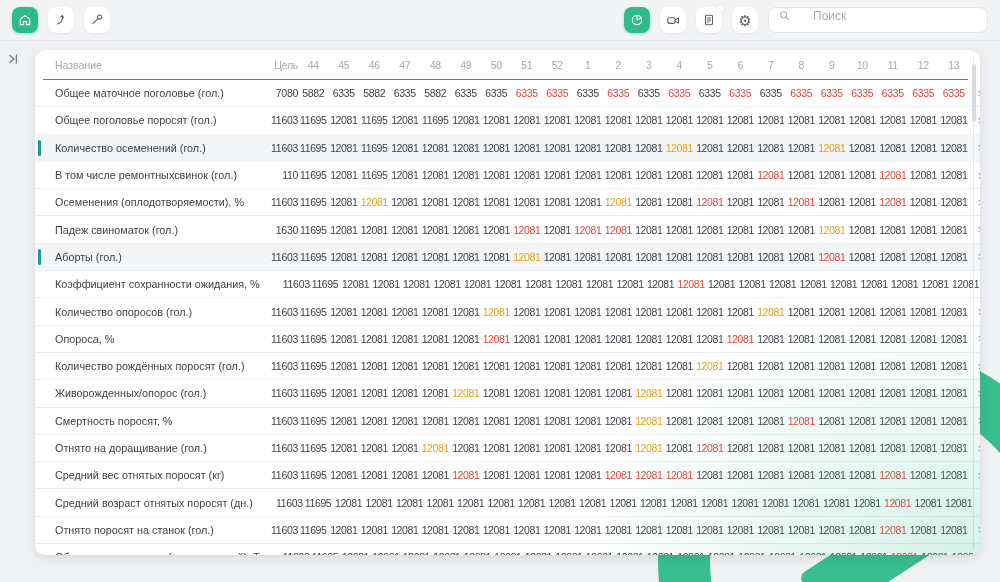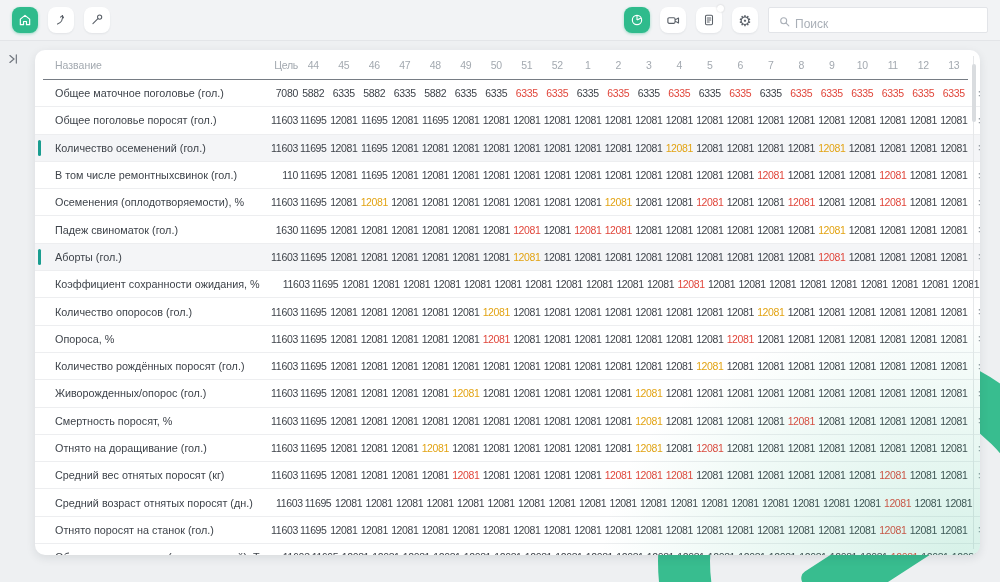--- a/index.html
+++ b/index.html
@@ -9,22 +9,22 @@
   .topbar{height:40px;background:#f2f3f5;border-bottom:1px solid #e3e5e8;
     display:flex;align-items:center;padding:0 12px;gap:10px;position:relative;z-index:4;}
   .tbtn{width:26px;height:26px;border-radius:8px;background:#fff;display:flex;
     align-items:center;justify-content:center;box-shadow:0 1px 2px rgba(40,50,60,.08);
     color:#5a6068;position:relative;cursor:pointer;flex:0 0 auto;}
   .tbtn.green{background:#2fbb8c;color:#fff;box-shadow:0 1px 3px rgba(47,187,140,.45);}
   .tbtn svg{display:block;}
   .tb-right{margin-left:auto;display:flex;align-items:center;gap:10px;}
   .dot{position:absolute;top:-2px;right:-2px;width:7px;height:7px;border-radius:50%;
     background:#fff;box-shadow:0 0 2px rgba(0,0,0,.18);}
-  .search{width:200px;height:24px;background:#fff;border:1px solid #e2e4e8;border-radius:2px;
-    display:flex;align-items:flex-end;gap:2px;padding:0 9px;}
+  .search{width:200px;height:24px;background:#fff;border:1px solid #e2e4e8;border-radius:8px;
+    display:flex;align-items:flex-start;gap:20px;padding:0 9px;}
   .search input{border:0;outline:0;flex:1;font-size:12px;color:#555b62;background:transparent;
     font-family:"Liberation Sans",sans-serif;}
   .search input::placeholder{color:#a9afb7;}
 
   .collapse{position:absolute;left:7px;top:52px;color:#6f757d;z-index:3;cursor:pointer;}
 
   
   .deco-ring{position:absolute;width:330px;height:330px;border-radius:50%;
     border:52px solid #38bd8f;right:-92px;bottom:-196px;z-index:0;}
   .deco-stripe{position:absolute;width:160px;height:54px;background:#38bd8f;border-radius:8px;

